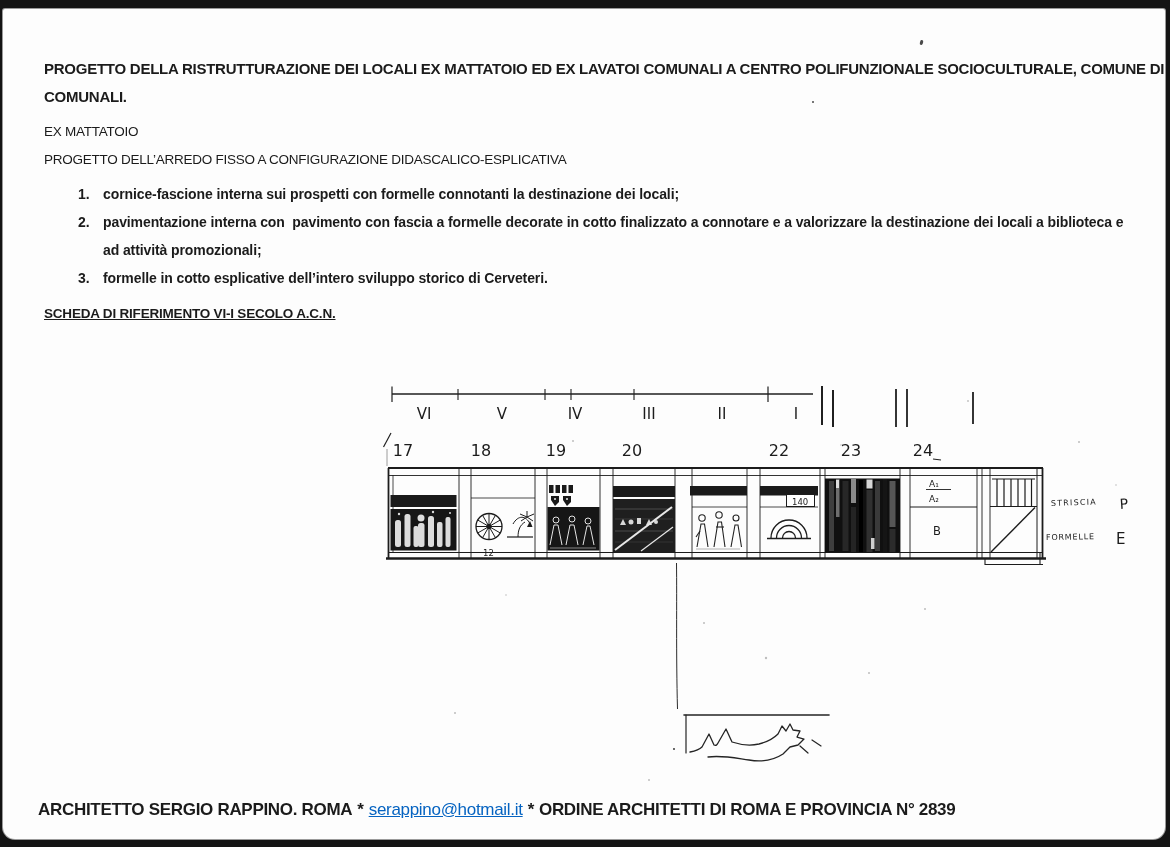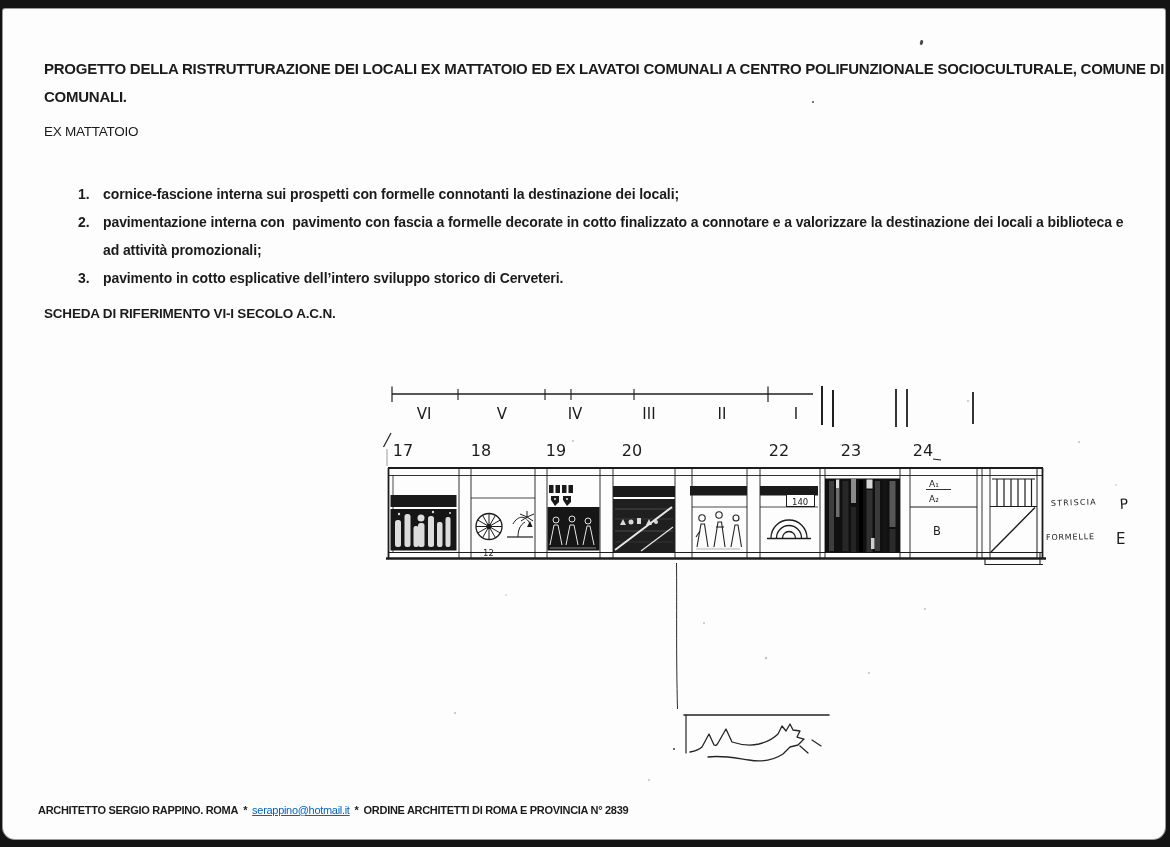--- a/index.html
+++ b/index.html
@@ -30,25 +30,25 @@
   .doc-list{
     left:75px;top:172px;width:1062px;
     font-size:14px;font-weight:600;letter-spacing:-0.1px;
     line-height:27.5px;
   }
   .list-row{display:flex;margin-bottom:0.5px;}
   .li-num{width:25px;flex:none;font-weight:700;}
   .li-text{width:1035px;white-space:pre-wrap;}
   .doc-ref{
     left:41px;top:291px;width:600px;
-    font-size:13.5px;font-weight:700;letter-spacing:-0.2px;line-height:28px;
+    font-size:13.5px;font-weight:700;letter-spacing:-0.2px;line-height:28px;text-decoration:underline;
   }
   .doc-footer{
     left:35px;top:791px;width:900px;
-    font-size:11px;font-weight:700;letter-spacing:-0.3px;line-height:20px;
+    font-size:17px;font-weight:700;letter-spacing:-0.3px;line-height:20px;
     white-space:nowrap;
   }
   .doc-footer .sep{margin:0 5px;}
   .email-link{
     font-weight:400;text-decoration:underline;cursor:pointer;
   }
   .sketch-wrap{left:380px;top:363px;width:780px;height:410px;}
   .speck{position:absolute;background:#4a4a4a;border-radius:50%;}
   svg text{font-family:"DejaVu Sans",sans-serif;fill:#1c1c1c;}
 </style>
@@ -57,34 +57,35 @@
 
 <div class="page">
 
   <div class="abs ink doc-title">
     <div>PROGETTO DELLA RISTRUTTURAZIONE DEI LOCALI EX MATTATOIO ED EX LAVATOI COMUNALI A CENTRO POLIFUNZIONALE SOCIOCULTURALE, COMUNE DI</div>
     <div>COMUNALI.</div>
   </div>
 
   <div class="abs ink doc-heading">
     <div>EX MATTATOIO</div>
+    <div>PROGETTO DELL’ARREDO FISSO A CONFIGURAZIONE DIDASCALICO-ESPLICATIVA</div>
   </div>
 
   <div class="abs ink doc-list">
     <div class="list-row">
       <span class="li-num">1.</span>
       <span class="li-text">cornice-fascione interna sui prospetti con formelle connotanti la destinazione dei locali;</span>
     </div>
     <div class="list-row">
       <span class="li-num">2.</span>
       <span class="li-text">pavimentazione interna con  pavimento con fascia a formelle decorate in cotto finalizzato a connotare e a valorizzare la destinazione dei locali a biblioteca e ad attività promozionali;</span>
     </div>
     <div class="list-row">
       <span class="li-num">3.</span>
-      <span class="li-text">pavimento in cotto esplicative dell’intero sviluppo storico di Cerveteri.</span>
+      <span class="li-text">formelle in cotto esplicative dell’intero sviluppo storico di Cerveteri.</span>
     </div>
   </div>
 
   <div class="abs ink doc-ref">SCHEDA DI RIFERIMENTO VI-I SECOLO A.C.N.</div>
 
   <div class="abs sketch-wrap">
     <svg width="780" height="410" viewBox="383 363 780 410" xmlns="http://www.w3.org/2000/svg">
 
       <g stroke="#1f1f1f" stroke-width="1.4">
         <line x1="392" y1="385" x2="813" y2="385"></line>

